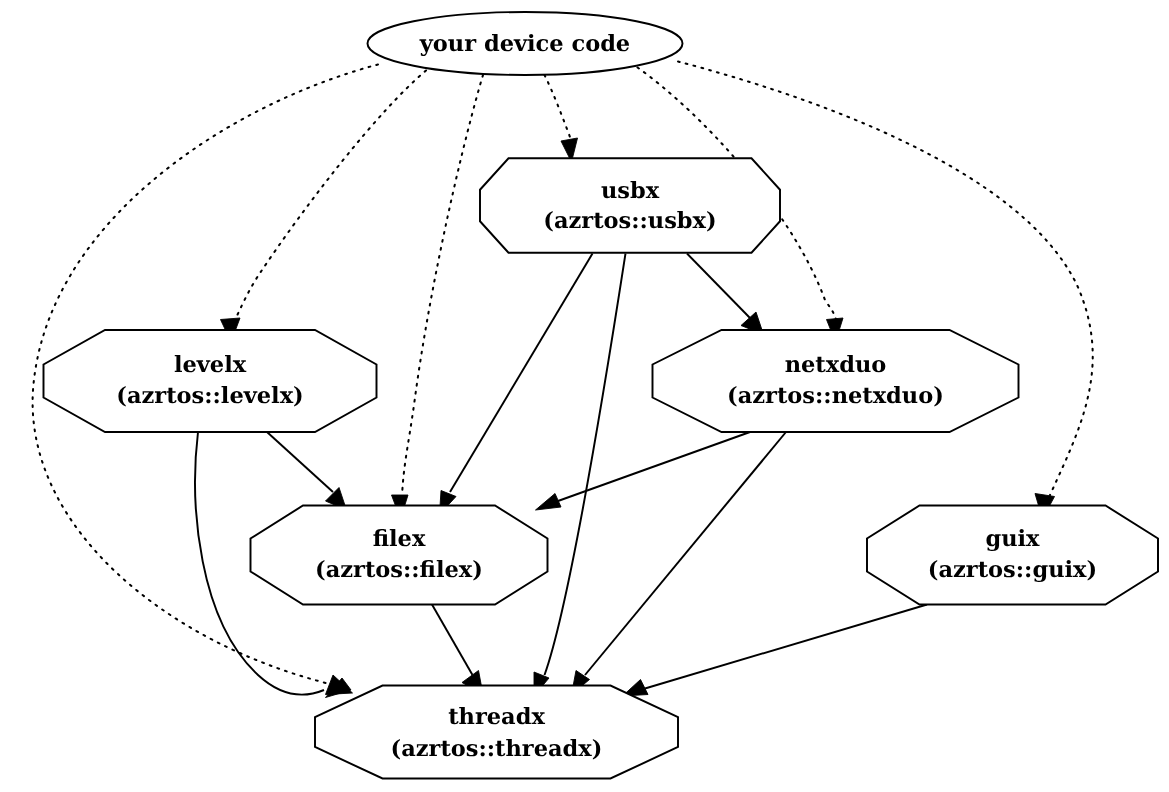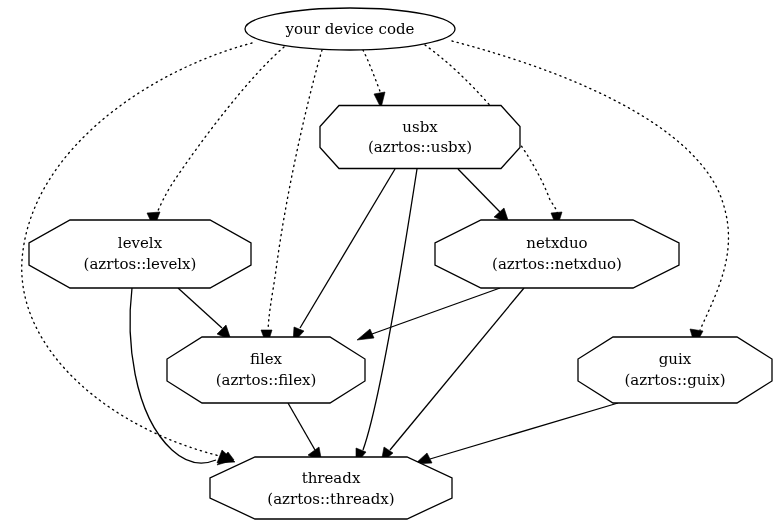--- a/index.html
+++ b/index.html
@@ -10,20 +10,21 @@
   }
   body {
     font-family: "DejaVu Serif", "Liberation Serif", serif;
   }
   #graph-canvas {
     position: relative;
     width: 779px;
     height: 528px;
     background: #ffffff;
     overflow: hidden;
+    font-weight: bold;
   }
   #graph-svg {
     position: absolute;
     left: 0;
     top: 0;
     width: 779px;
     height: 528px;
   }
   .node-shape {
     fill: #ffffff;

